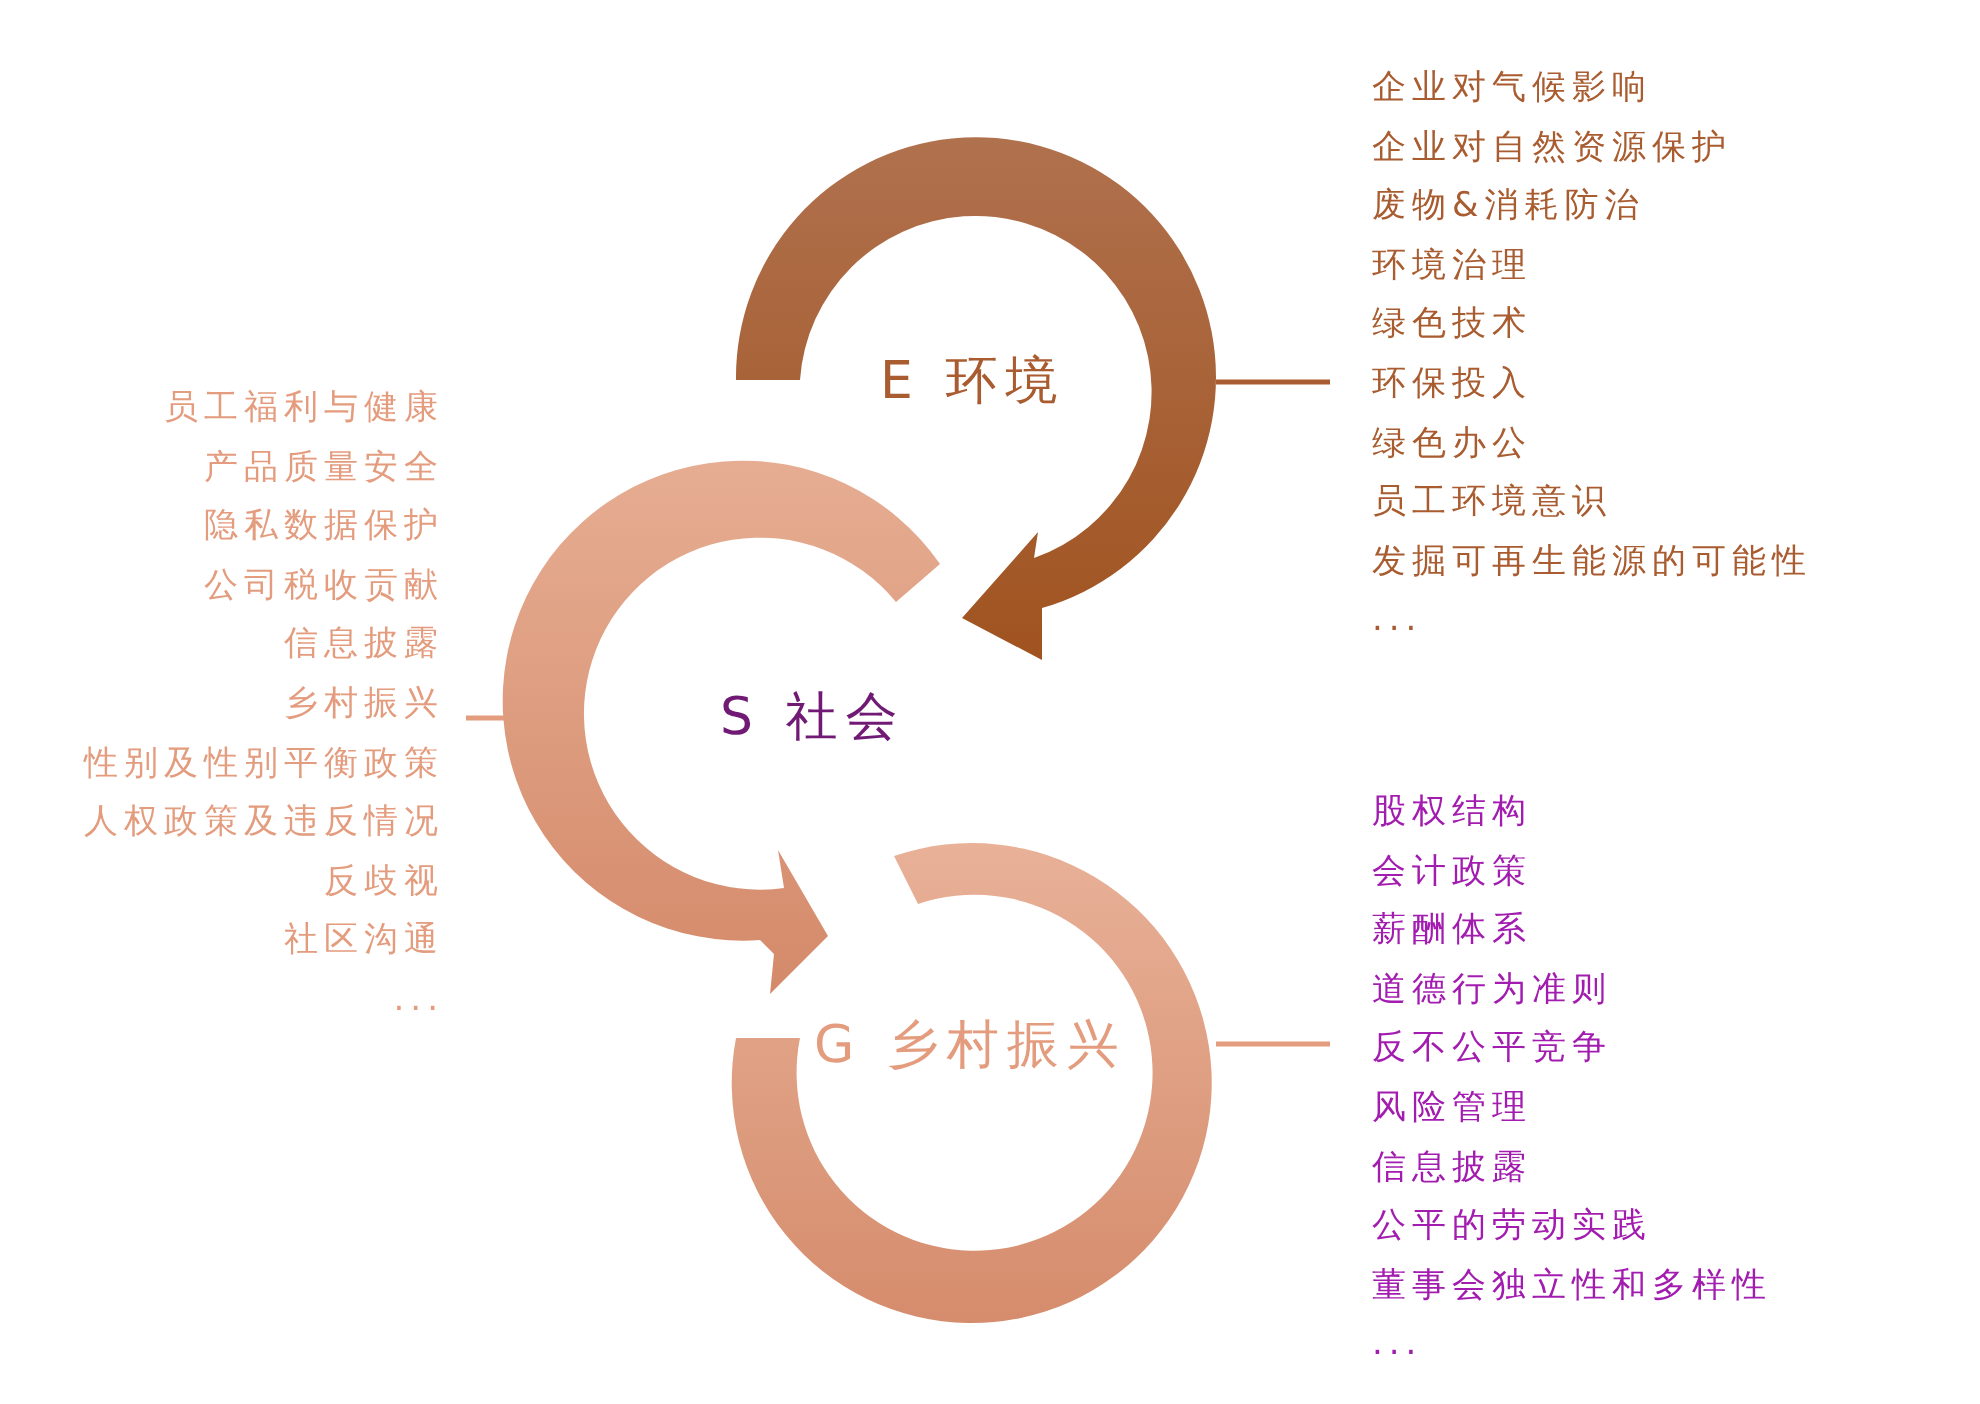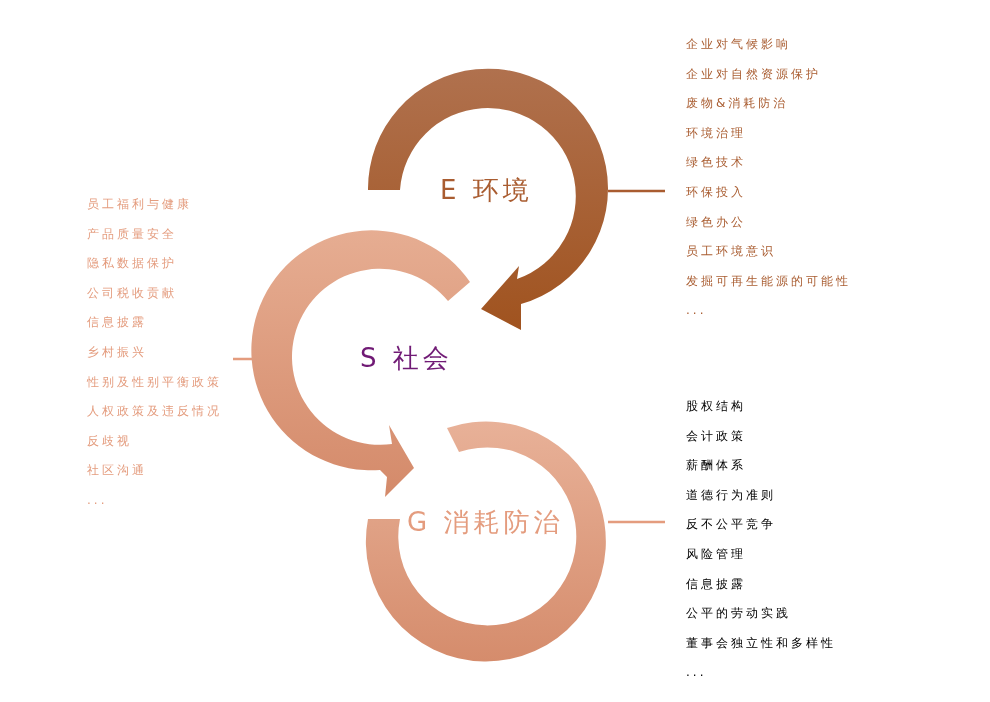--- a/index.html
+++ b/index.html
@@ -1,23 +1,23 @@
 <!DOCTYPE html>
 <html><head>
 <meta charset="utf-8">
 <style>
   html, body { margin: 0; padding: 0; background: #ffffff; }
   body { width: 990px; height: 702px; position: relative; overflow: hidden;
          font-family: "DejaVu Sans", "Liberation Sans", sans-serif; }
   #diagram { position: absolute; left: 0; top: 0; width: 990px; height: 702px; }
   .list { position: absolute; margin: 0; padding: 0; list-style: none; }
-  .list li { font-size: 12px; line-height: 29.6px; letter-spacing: 3px; white-space: nowrap; }
+  .list li { font-size: 17px; line-height: 29.6px; letter-spacing: 3px; white-space: nowrap; }
   .list-e { left: 686px; top: 30px; color: #a95c30; }
-  .list-s { right: 768px; top: 190px; text-align: left; color: #e49c7e; }
-  .list-g { left: 686px; top: 392px; color: #000000; }
+  .list-s { right: 768px; top: 190px; text-align: right; color: #e49c7e; }
+  .list-g { left: 686px; top: 392px; color: #a21caf; }
   .ring-label { position: absolute; font-size: 26px; letter-spacing: 4px; white-space: nowrap; text-align: right; }
   .label-e { left: 440px; top: 173px; color: #a95c30; }
   .label-s { left: 360px; top: 341px; color: #701a75; }
   .label-g { left: 407px; top: 505px; color: #e49c7e; }
 </style>
 </head>
 <body>
 
 <svg id="diagram" width="990" height="702" viewBox="0 0 990 702" xmlns="http://www.w3.org/2000/svg">
   <defs>
@@ -47,21 +47,21 @@
     <path d="M 470 282 A 120 120 0 1 0 380 470 L 387 477 L 385 497 L 414 468 L 389 425 L 392 444 A 88 88 0 1 1 448 301 Z" fill="url(#gradS)"></path>
   </g>
 
   <g>
     <path d="M 368 190 A 120 120 0 1 1 521 304 L 521 330 L 481 309 L 519 266 L 517 279 A 88 88 0 1 0 400 190 Z" fill="url(#gradE)"></path>
   </g>
 </svg>
 
 <div class="ring-label label-e">E 环境</div>
 <div class="ring-label label-s">S 社会</div>
-<div class="ring-label label-g">G 消耗防治</div>
+<div class="ring-label label-g">G 乡村振兴</div>
 
 <ul class="list list-e">
   <li>企业对气候影响</li>
   <li>企业对自然资源保护</li>
   <li>废物&amp;消耗防治</li>
   <li>环境治理</li>
   <li>绿色技术</li>
   <li>环保投入</li>
   <li>绿色办公</li>
   <li>员工环境意识</li>

